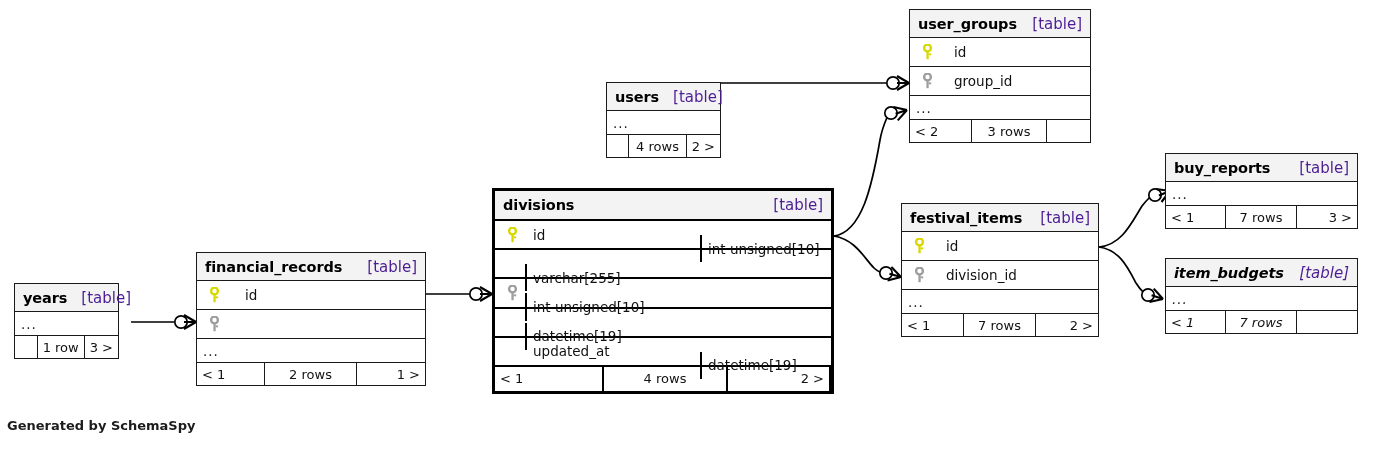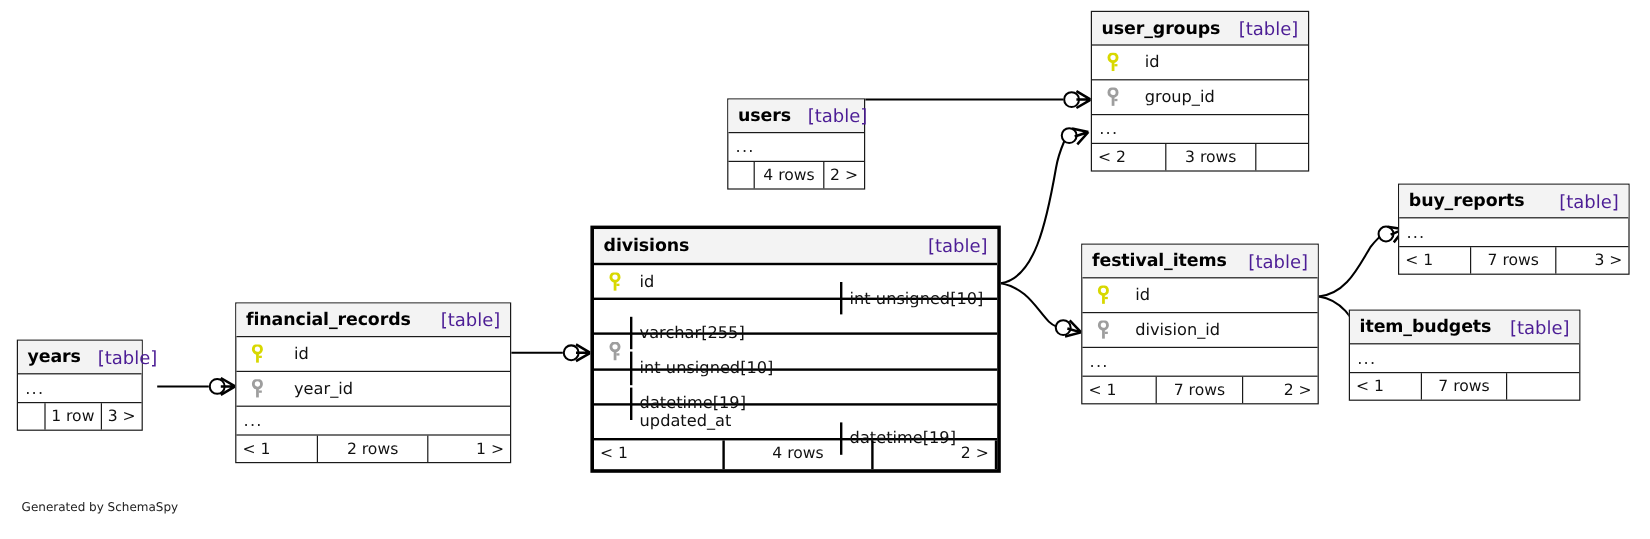--- a/index.html
+++ b/index.html
@@ -126,25 +126,26 @@
     white-space: nowrap;
   }
   .tbl.focus .foot-cell { border-right: 2px solid #000; }
   .foot-cell:last-child { border-right: none; }
   .foot-left { justify-content: flex-start; }
   .foot-mid { justify-content: center; flex: 1; }
   .foot-right { justify-content: flex-end; }
   .keyicon { display: block; }
   .credit {
     position: absolute;
-    left: 18px;
+    left: 7px;
     top: 418px;
-    font-size: 10px;
+    font-size: 13px;
     color: #1c1c1c;
     white-space: nowrap;
+    font-weight: bold;
   }
 </style>
 </head>
 <body>
 
 <div id="diagram">
 
   <svg class="edges" width="1375" height="449" viewBox="0 0 1375 449">
     <defs>
       <g id="crow">
@@ -238,21 +239,20 @@
       <span class="col-name" style="padding-left:18px;">id</span>
     </div>
     <div class="col">
       <span class="col-key">
         <svg class="keyicon" width="11" height="16" viewBox="0 0 11 16">
             <circle cx="5.5" cy="4" r="3.4" fill="none" stroke="#9e9e9e" stroke-width="2.4"></circle>
             <rect x="4.4" y="6.6" width="2.3" height="8.6" fill="#9e9e9e"></rect>
             <rect x="6.6" y="9.4" width="2.6" height="1.9" fill="#9e9e9e"></rect>
           </svg>
       </span>
-      <span class="col-name" style="padding-left:18px;">year_id</span>
     </div>
     <div class="ellipsis-row">...</div>
     <div class="foot">
       <div class="foot-cell foot-left" style="width:68px;">&lt; 1</div>
       <div class="foot-cell foot-mid">2 rows</div>
       <div class="foot-cell foot-right" style="width:68px;">1 &gt;</div>
     </div>
   </div>
 
   <div class="tbl focus" style="left:492px; top:188px; width:342px;">
@@ -386,21 +386,21 @@
       <span class="tbl-tag">[table]</span>
     </div>
     <div class="ellipsis-row">...</div>
     <div class="foot">
       <div class="foot-cell foot-left" style="width:60px;">&lt; 1</div>
       <div class="foot-cell foot-mid">7 rows</div>
       <div class="foot-cell foot-right" style="width:60px;">3 &gt;</div>
     </div>
   </div>
 
-  <div class="tbl" style="left:1124px; top:258px; width:193px;">
+  <div class="tbl" style="left:1165px; top:258px; width:193px;font-style:italic;">
     <div class="tbl-head">
       <span class="tbl-name">item_budgets</span>
       <span class="tbl-tag">[table]</span>
     </div>
     <div class="ellipsis-row">...</div>
     <div class="foot">
       <div class="foot-cell foot-left" style="width:60px;">&lt; 1</div>
       <div class="foot-cell foot-mid">7 rows</div>
       <div class="foot-cell foot-right" style="width:60px;"></div>
     </div>

